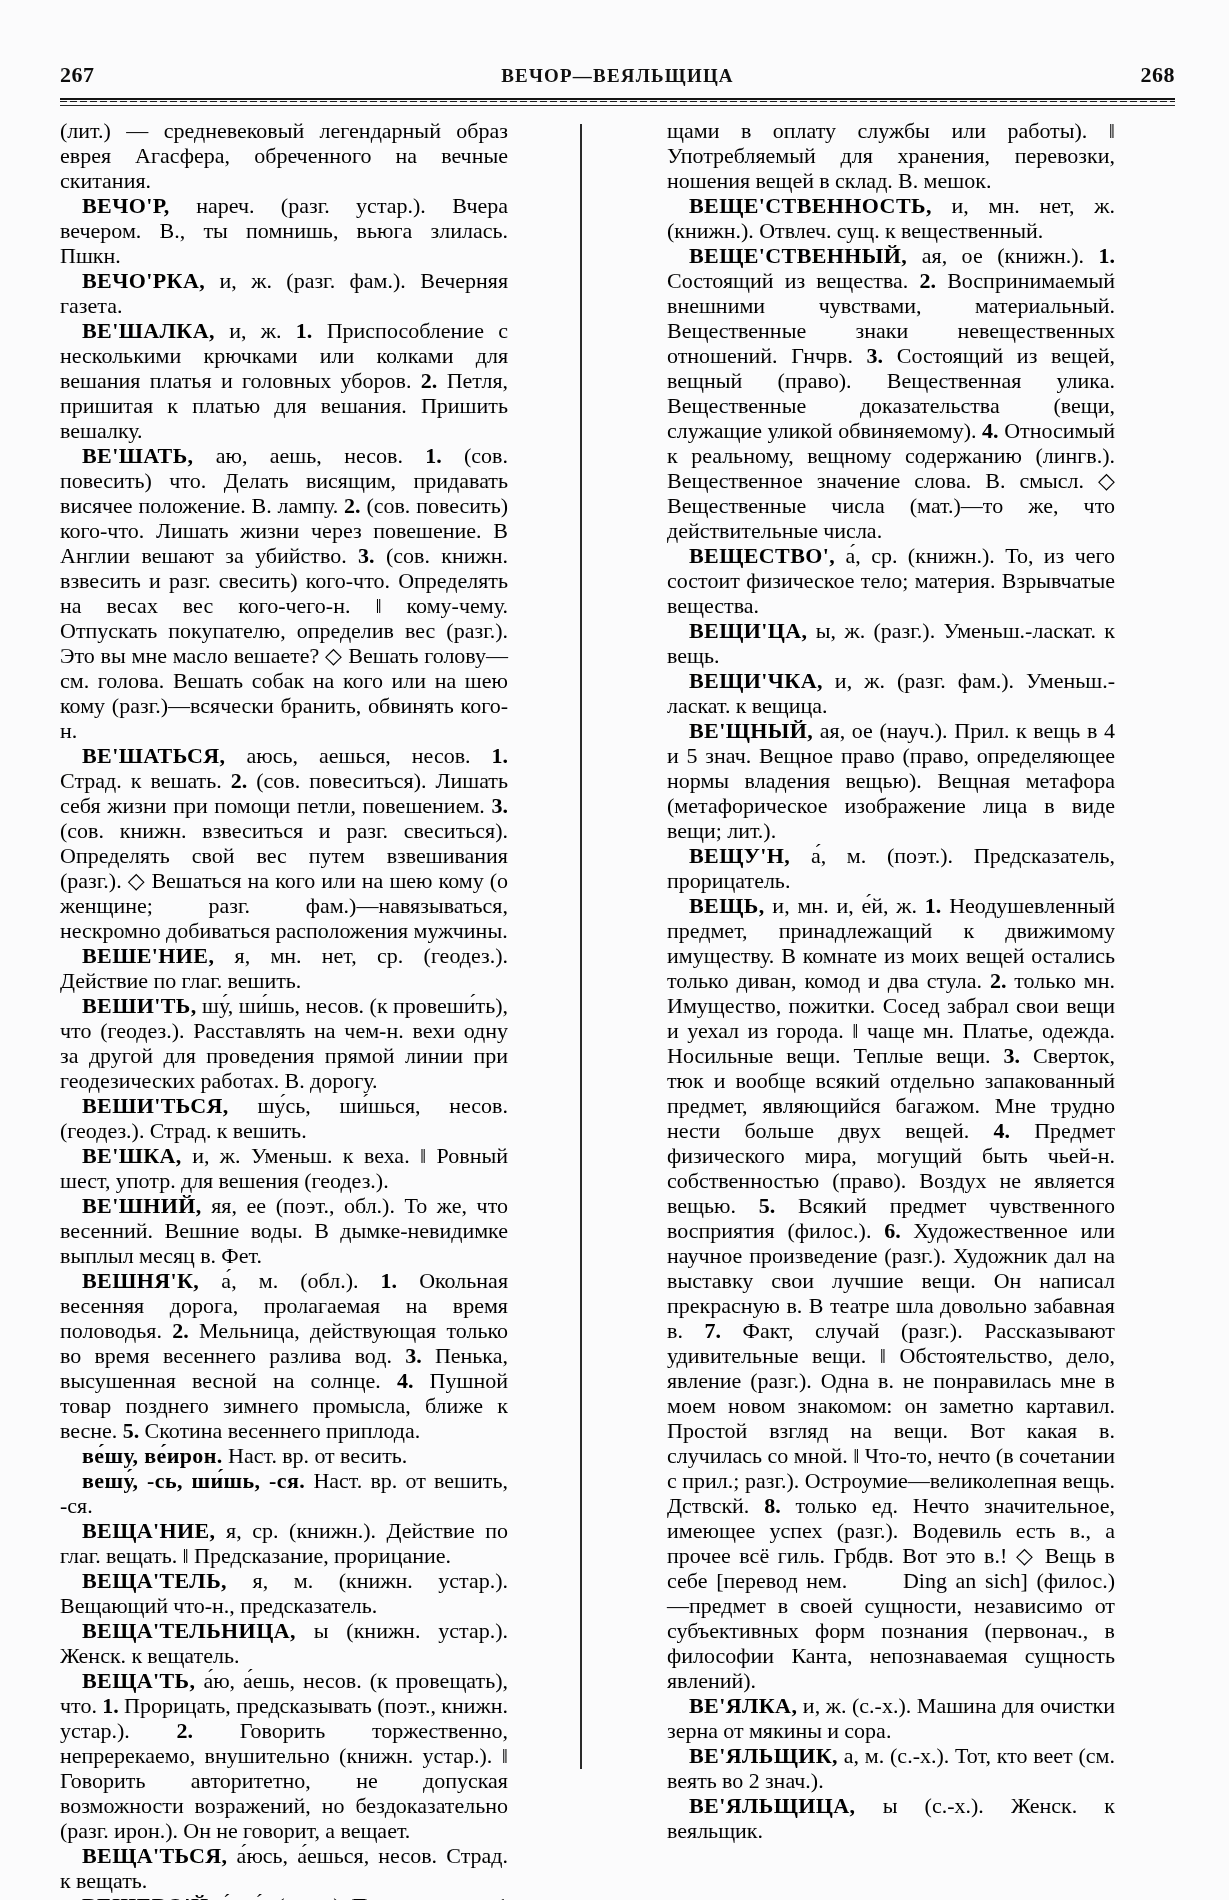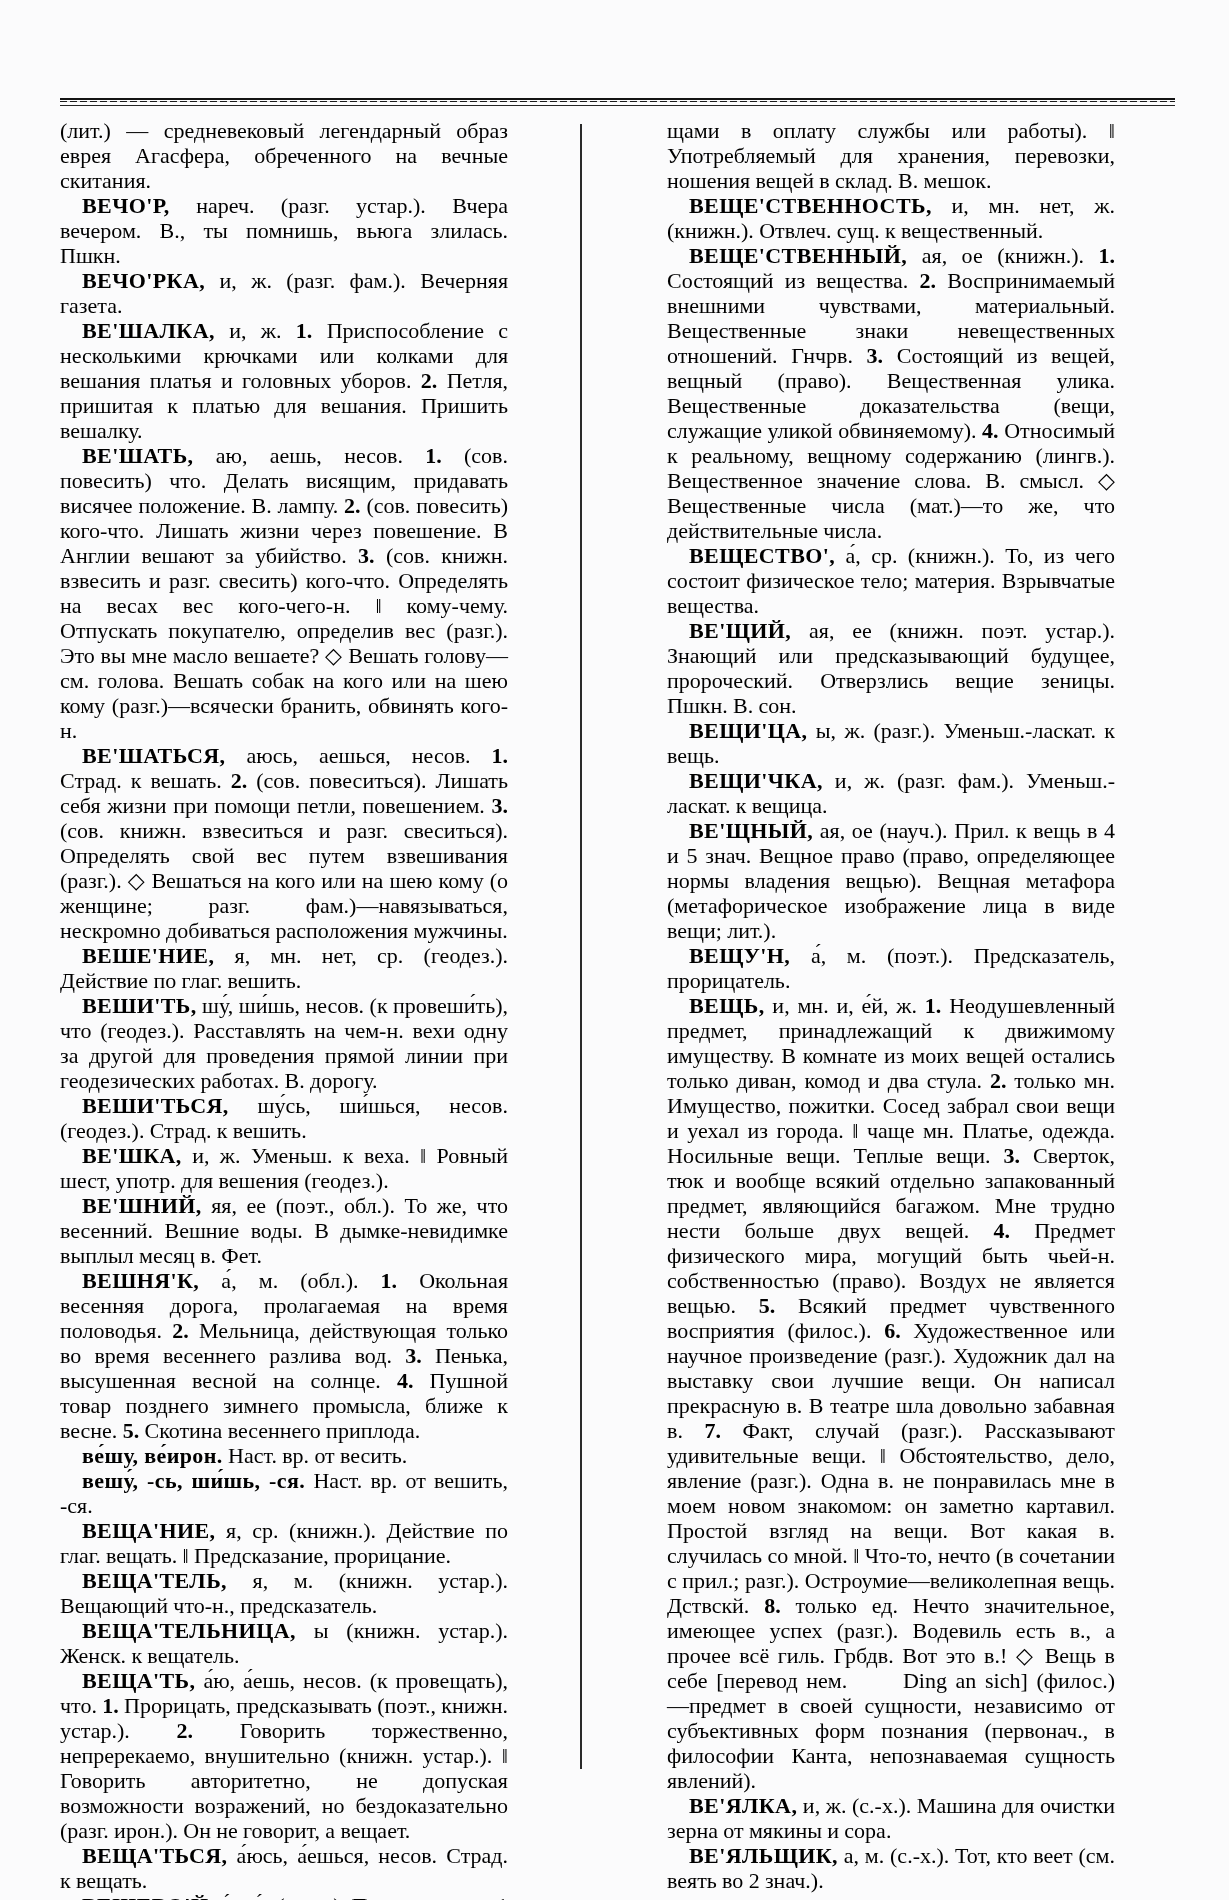--- a/index.html
+++ b/index.html
@@ -108,20 +108,25 @@
   }
   .num { font-weight: bold; }
   .dia { font-weight: normal; }
   .lat { font-family: "Liberation Serif", serif; margin-left: 47px; }
 </style>
 </head>
 <body>
 
 <div class="page">
 
+  <div class="running-head">
+    <div class="folio folio-left">267</div>
+    <div class="head-title">ВЕЧОР—ВЕЯЛЬЩИЦА</div>
+    <div class="folio folio-right">268</div>
+  </div>
 
   <div class="head-rule"></div>
 
   <div class="columns">
     <div class="col-rule"></div>
 
     <div class="col col-left" id="left-column">
         <p class="entry cont"><span>(лит.) — средневековый легендарный образ еврея Агасфера, обреченного на вечные скитания.</span></p>
         <p class="entry"><span class="hw">ВЕЧО'Р,</span><span> нареч. (разг. устар.). Вчера вечером. В., ты помнишь, вьюга злилась. Пшкн.</span></p>
         <p class="entry"><span class="hw">ВЕЧО'РКА,</span><span> и, ж. (разг. фам.). Вечерняя газета.</span></p>
@@ -142,24 +147,24 @@
         <p class="entry"><span class="hw">ВЕЩА'ТЬ,</span><span> а́ю, а́ешь, несов. (к провещать), что. <span class="num">1.</span> Прорицать, предсказывать (поэт., книжн. устар.). <span class="num">2.</span> Говорить торжественно, непререкаемо, внушительно (книжн. устар.). ‖ Говорить авторитетно, не допуская возможности возражений, но бездоказательно (разг. ирон.). Он не говорит, а вещает.</span></p>
         <p class="entry"><span class="hw">ВЕЩА'ТЬСЯ,</span><span> а́юсь, а́ешься, несов. Страд. к вещать.</span></p>
         <p class="entry"><span class="hw">ВЕЩЕВО'Й,</span><span> а́я, о́е (спец.). Прил. к вещь в 1 знач. Вещевое довольствие (снабжение ве-</span></p>
       </div>
 
     <div class="col col-right" id="right-column">
         <p class="entry cont"><span>щами в оплату службы или работы). ‖ Употребляемый для хранения, перевозки, ношения вещей в склад. В. мешок.</span></p>
         <p class="entry"><span class="hw">ВЕЩЕ'СТВЕННОСТЬ,</span><span> и, мн. нет, ж. (книжн.). Отвлеч. сущ. к вещественный.</span></p>
         <p class="entry"><span class="hw">ВЕЩЕ'СТВЕННЫЙ,</span><span> ая, ое (книжн.). <span class="num">1.</span> Состоящий из вещества. <span class="num">2.</span> Воспринимаемый внешними чувствами, материальный. Вещественные знаки невещественных отношений. Гнчрв. <span class="num">3.</span> Состоящий из вещей, вещный (право). Вещественная улика. Вещественные доказательства (вещи, служащие уликой обвиняемому). <span class="num">4.</span> Относимый к реальному, вещному содержанию (лингв.). Вещественное значение слова. В. смысл. <span class="dia">◇</span> Вещественные числа (мат.)—то же, что действительные числа.</span></p>
         <p class="entry"><span class="hw">ВЕЩЕСТВО',</span><span> а́, ср. (книжн.). То, из чего состоит физическое тело; материя. Взрывчатые вещества.</span></p>
-        <p class="entry"><span class="hw">ВЕ'ЩИЙ,</span><span> ая, ее (книжн. поэт. устар.). Знающий или предсказывающий будущее, пророческий. Отверзлись вещие зеницы. Пшкн. В. сон.</span></p>
         <p class="entry"><span class="hw">ВЕЩИ'ЦА,</span><span> ы, ж. (разг.). Уменьш.-ласкат. к вещь.</span></p>
         <p class="entry"><span class="hw">ВЕЩИ'ЧКА,</span><span> и, ж. (разг. фам.). Уменьш.-ласкат. к вещица.</span></p>
         <p class="entry"><span class="hw">ВЕ'ЩНЫЙ,</span><span> ая, ое (науч.). Прил. к вещь в 4 и 5 знач. Вещное право (право, определяющее нормы владения вещью). Вещная метафора (метафорическое изображение лица в виде вещи; лит.).</span></p>
         <p class="entry"><span class="hw">ВЕЩУ'Н,</span><span> а́, м. (поэт.). Предсказатель, прорицатель.</span></p>
         <p class="entry"><span class="hw">ВЕЩЬ,</span><span> и, мн. и, е́й, ж. <span class="num">1.</span> Неодушевленный предмет, принадлежащий к движимому имуществу. В комнате из моих вещей остались только диван, комод и два стула. <span class="num">2.</span> только мн. Имущество, пожитки. Сосед забрал свои вещи и уехал из города. ‖ чаще мн. Платье, одежда. Носильные вещи. Теплые вещи. <span class="num">3.</span> Сверток, тюк и вообще всякий отдельно запакованный предмет, являющийся багажом. Мне трудно нести больше двух вещей. <span class="num">4.</span> Предмет физического мира, могущий быть чьей-н. собственностью (право). Воздух не является вещью. <span class="num">5.</span> Всякий предмет чувственного восприятия (филос.). <span class="num">6.</span> Художественное или научное произведение (разг.). Художник дал на выставку свои лучшие вещи. Он написал прекрасную в. В театре шла довольно забавная в. <span class="num">7.</span> Факт, случай (разг.). Рассказывают удивительные вещи. ‖ Обстоятельство, дело, явление (разг.). Одна в. не понравилась мне в моем новом знакомом: он заметно картавил. Простой взгляд на вещи. Вот какая в. случилась со мной. ‖ Что-то, нечто (в сочетании с прил.; разг.). Остроумие—великолепная вещь. Дствскй. <span class="num">8.</span> только ед. Нечто значительное, имеющее успех (разг.). Водевиль есть в., а прочее всё гиль. Грбдв. Вот это в.! <span class="dia">◇</span> Вещь в себе [перевод нем. <span class="lat">Ding an sich</span>] (филос.)—предмет в своей сущности, независимо от субъективных форм познания (первонач., в философии Канта, непознаваемая сущность явлений).</span></p>
         <p class="entry"><span class="hw">ВЕ'ЯЛКА,</span><span> и, ж. (с.-х.). Машина для очистки зерна от мякины и сора.</span></p>
         <p class="entry"><span class="hw">ВЕ'ЯЛЬЩИК,</span><span> а, м. (с.-х.). Тот, кто веет (см. веять во 2 знач.).</span></p>
+        <p class="entry"><span class="hw">ВЕ'ЯЛЬЩИЦА,</span><span> ы (с.-х.). Женск. к веяльщик.</span></p>
       </div>
   </div>
 
 </div>
 
 </body></html>

